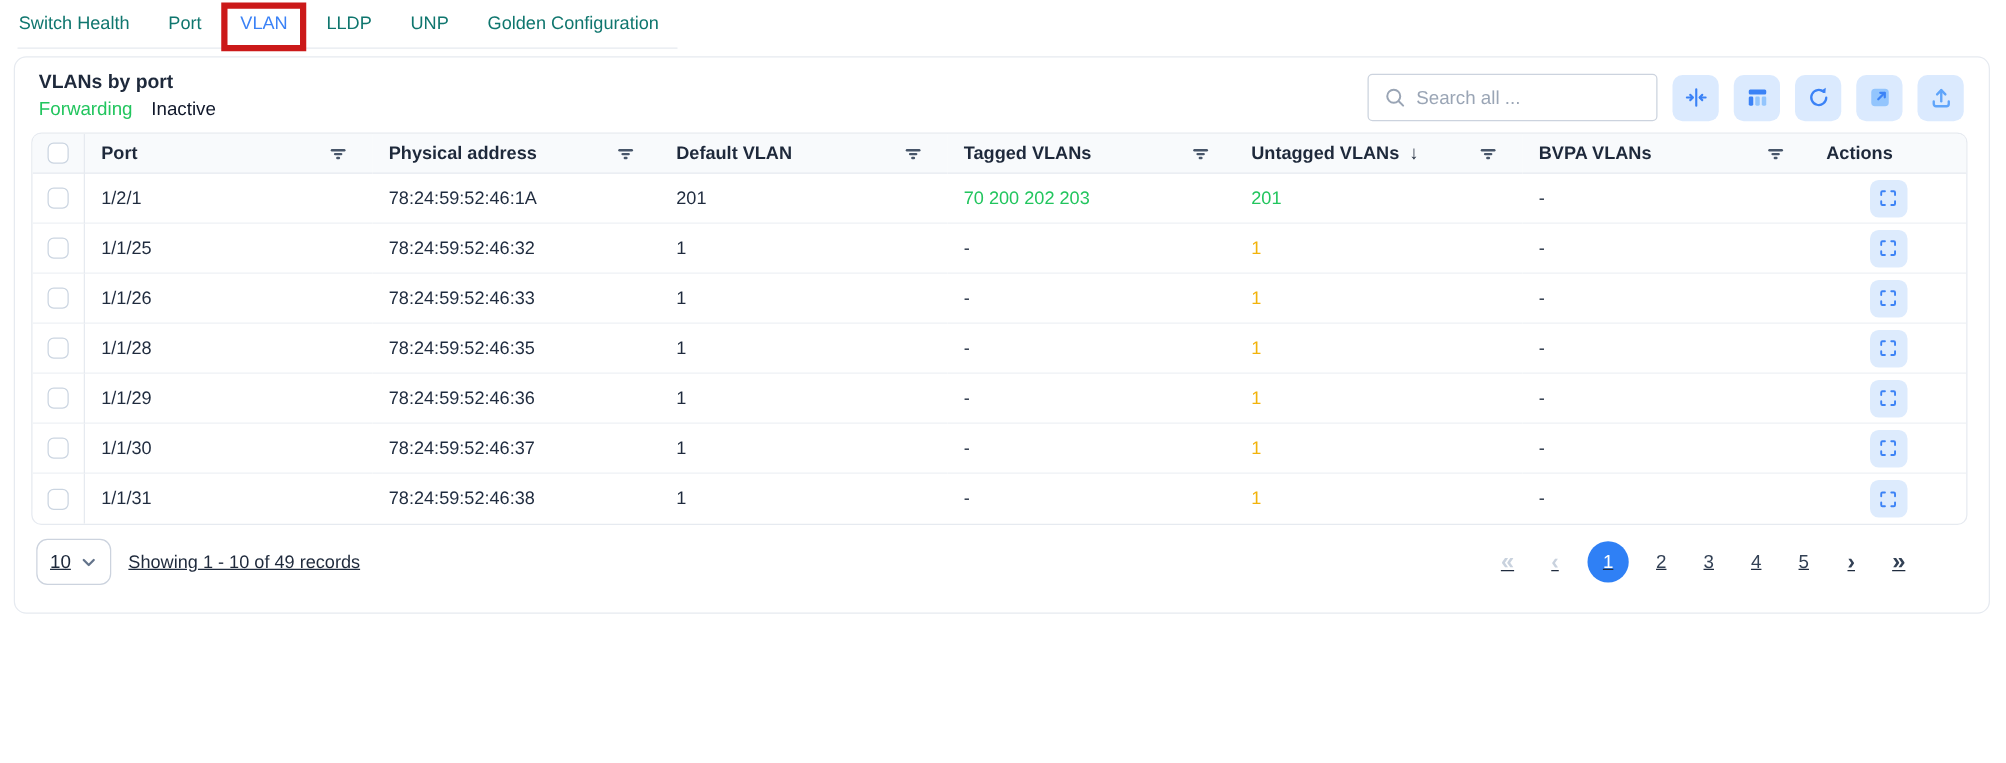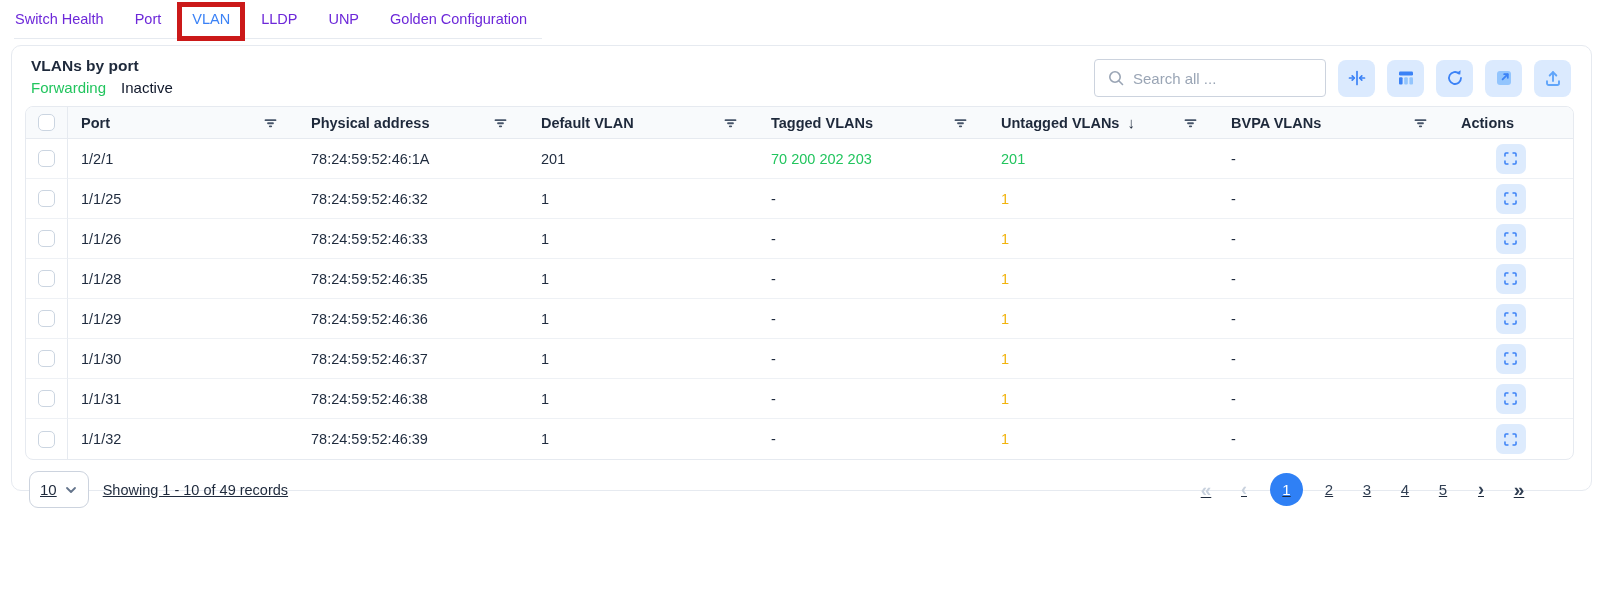--- a/index.html
+++ b/index.html
@@ -15,21 +15,21 @@
   *{box-sizing:border-box;margin:0;padding:0;}
   html,body{background:#fff;}
   body{
     width:1605px;height:610px;position:relative;overflow:hidden;
     font-family:"Liberation Sans","DejaVu Sans",sans-serif;color:var(--ink);
   }
   
   .tabbar{padding:9px 0 0 14px;}
   .tabstrip{display:inline-flex;gap:29px;border-bottom:1px solid var(--border);padding-right:14px;}
   .tab{
-    position:relative;font-size:14.5px;color:#6d28d9;padding:2px 1px 10px 1px;
+    position:relative;font-size:14.5px;color:#0f766e;padding:2px 1px 10px 1px;
     border-bottom:2px solid transparent;margin-bottom:-1px;cursor:pointer;white-space:nowrap;
   }
   .tab.active{color:var(--accent);border-bottom-color:var(--accent);}
   .annotation-box{
     position:absolute;top:-7px;bottom:-4px;left:-14px;right:-14px;
     border:5px solid var(--red);pointer-events:none;
   }
   
   .card{
     margin:6px 13px 0 11px;height:446px;background:#fff;
@@ -411,39 +411,20 @@
                 <span style="display:flex;">
                   <svg width="17" height="17" viewBox="0 0 20 20" fill="none" stroke="#3b82f6" stroke-width="1.8" stroke-linecap="round" stroke-linejoin="round">
                     <path d="M3.5 7V4.7A1.2 1.2 0 0 1 4.7 3.5H7"></path>
                     <path d="M13 3.5h2.3a1.2 1.2 0 0 1 1.2 1.2V7"></path>
                     <path d="M16.5 13v2.3a1.2 1.2 0 0 1-1.2 1.2H13"></path>
                     <path d="M7 16.5H4.7a1.2 1.2 0 0 1-1.2-1.2V13"></path>
                   </svg>
                 </span>
               </button></td>
           </tr>
-          <tr>
-            <td class="cb-cell"><span class="checkbox"></span></td>
-            <td>1/1/32</td>
-            <td>78:24:59:52:46:39</td>
-            <td>1</td>
-            <td style="color:var(--ink)">-</td>
-            <td style="color:#f2b30b">1</td>
-            <td>-</td>
-            <td class="actions"><button class="expand-btn">
-                <span style="display:flex;">
-                  <svg width="17" height="17" viewBox="0 0 20 20" fill="none" stroke="#3b82f6" stroke-width="1.8" stroke-linecap="round" stroke-linejoin="round">
-                    <path d="M3.5 7V4.7A1.2 1.2 0 0 1 4.7 3.5H7"></path>
-                    <path d="M13 3.5h2.3a1.2 1.2 0 0 1 1.2 1.2V7"></path>
-                    <path d="M16.5 13v2.3a1.2 1.2 0 0 1-1.2 1.2H13"></path>
-                    <path d="M7 16.5H4.7a1.2 1.2 0 0 1-1.2-1.2V13"></path>
-                  </svg>
-                </span>
-              </button></td>
-          </tr>
         </tbody>
     </table>
   </div>
 
   <div class="footer">
     <div class="page-size">
       <span>10</span>
       <span style="display:flex;">
         <svg width="14" height="14" viewBox="0 0 14 14" fill="none" stroke="#64748b" stroke-width="1.8" stroke-linecap="round" stroke-linejoin="round">
             <path d="M3 5l4 4 4-4"></path>

